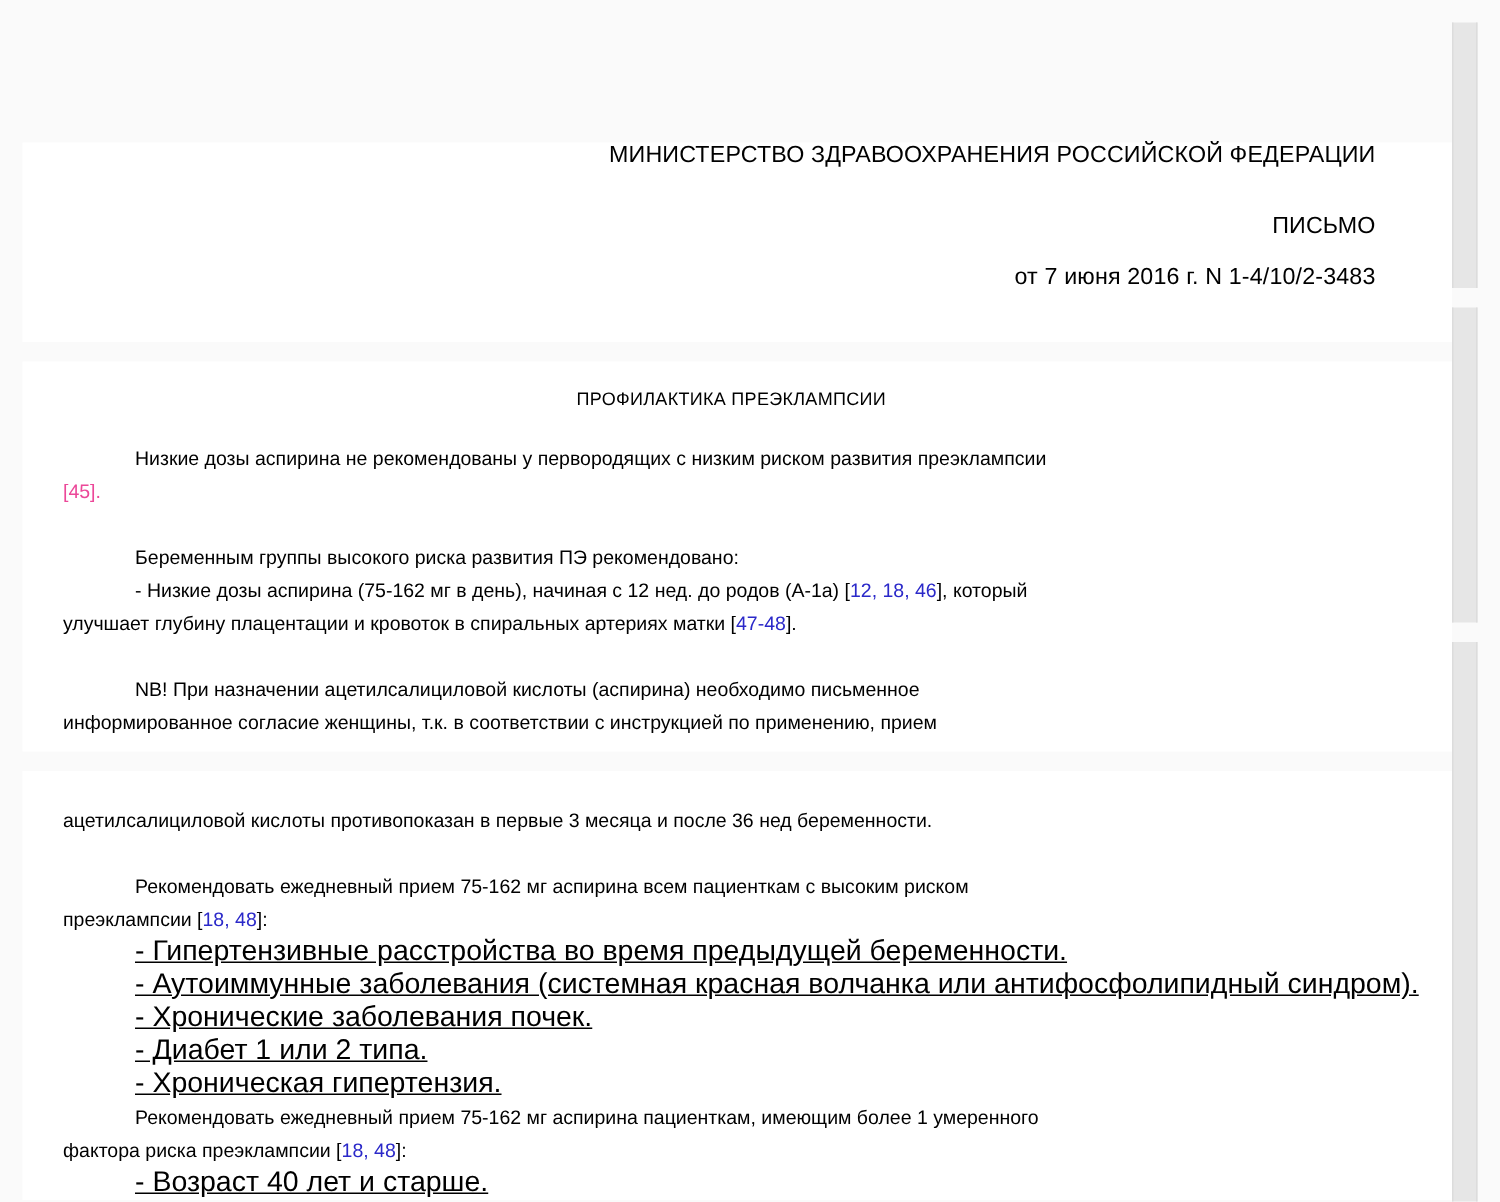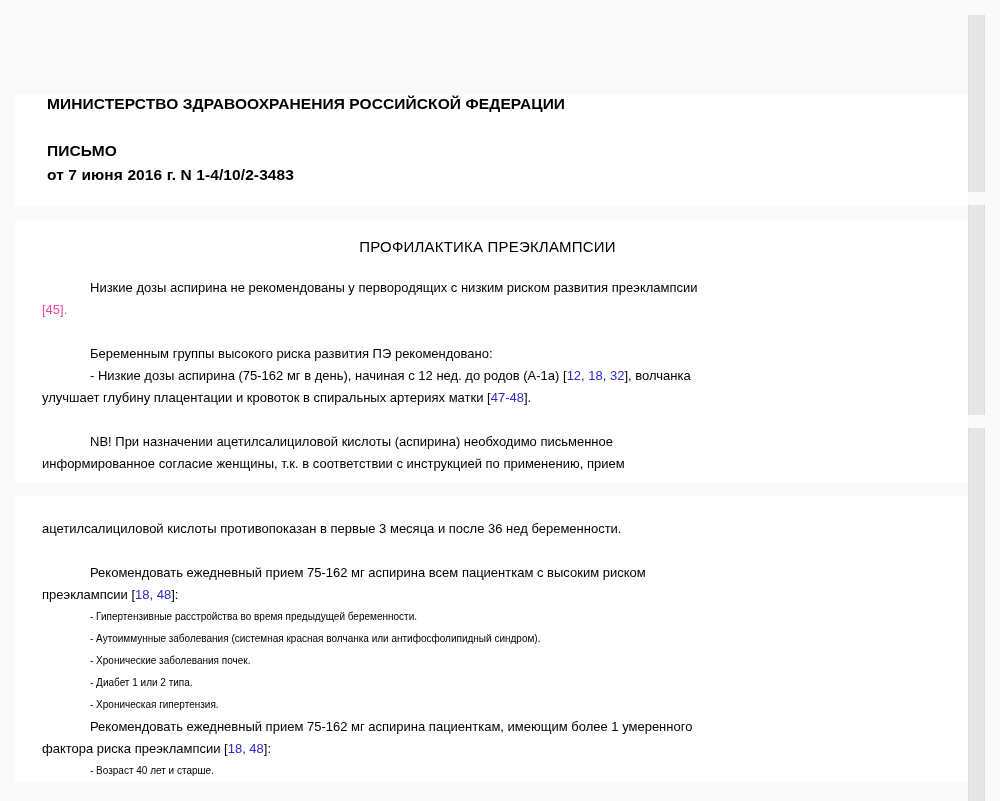--- a/index.html
+++ b/index.html
@@ -58,59 +58,60 @@
     border-right: 1px solid #dcdcdc;
     box-sizing: border-box;
     margin-bottom: 13px;
   }
   .rail-seg.s1 { height: 177px; }
   .rail-seg.s2 { height: 210px; }
   .rail-seg.s3 { height: 384px; }
 
   
   .doc-title {
-    text-align: left;
-    font-weight: bold;
+    text-align: right;
+    font-weight: normal;
     font-size: 15.5px;
     letter-spacing: 0.1px;
-    margin: 5px;
+    margin: 16px;
     padding: 0;
   }
   .title-line1 { margin-top: 80px; }
   .title-line2 { margin-top: 29px; }
   .title-line3 { margin-top: 6px; }
 
   .section-heading {
     text-align: center;
-    font-size: 15px;
+    font-size: 12px;
     font-weight: normal;
     margin: 0;
     padding: 18px 0 0 0;
     letter-spacing: 0.2px;
   }
 
   p.body {
     font-size: 13px;
     line-height: 22px;
     text-align: justify;
     text-justify: inter-word;
     margin: 0;
     padding: 0;
     hyphens: none;
   }
   p.indent { text-indent: 48px; }
   p.gap-lg { margin-top: 22px; }
 
   .bullet {
-    font-size: 10px;
+    font-size: 19px;
     line-height: 22px;
     margin: 0;
     padding: 0 0 0 48px;
     text-align: left;
     white-space: nowrap;
+    text-decoration: underline;
   }
 
   .cite { color: #2b29c9; }
   .cite-all { color: #ec4899; }
 
   .p1-pad  { padding-bottom: 18px; }
   .p2-pad  { padding-bottom: 8px; }
   .p3-pad  { padding-bottom: 0; }
 
   .spacer-blank { height: 22px; }
@@ -140,21 +141,21 @@
         </p>
         <p class="body">
           <span class="cite-all">[45].</span>
         </p>
 
         <p class="body indent gap-lg">
           <span>Беременным группы высокого риска развития ПЭ рекомендовано:</span>
         </p>
 
         <p class="body indent">
-          <span>- Низкие дозы аспирина (75-162 мг в день), начиная с 12  нед.  до  родов  (А-1а)  [</span><span class="cite">12, 18, 32</span><span>], волчанка</span>
+          <span>- Низкие дозы аспирина (75-162 мг в день), начиная с 12  нед.  до  родов  (А-1а)  [</span><span class="cite">12, 18, 46</span><span>], который</span>
         </p>
         <p class="body">
           <span>улучшает глубину плацентации и кровоток в спиральных артериях матки [</span><span class="cite">47-48</span><span>].</span>
         </p>
 
         <p class="body indent gap-lg">
           <span>NB!  При  назначении  ацетилсалициловой  кислоты  (аспирина)  необходимо  письменное</span>
         </p>
         <p class="body">
           <span>информированное согласие женщины, т.к. в соответствии с инструкцией по применению, прием</span>

